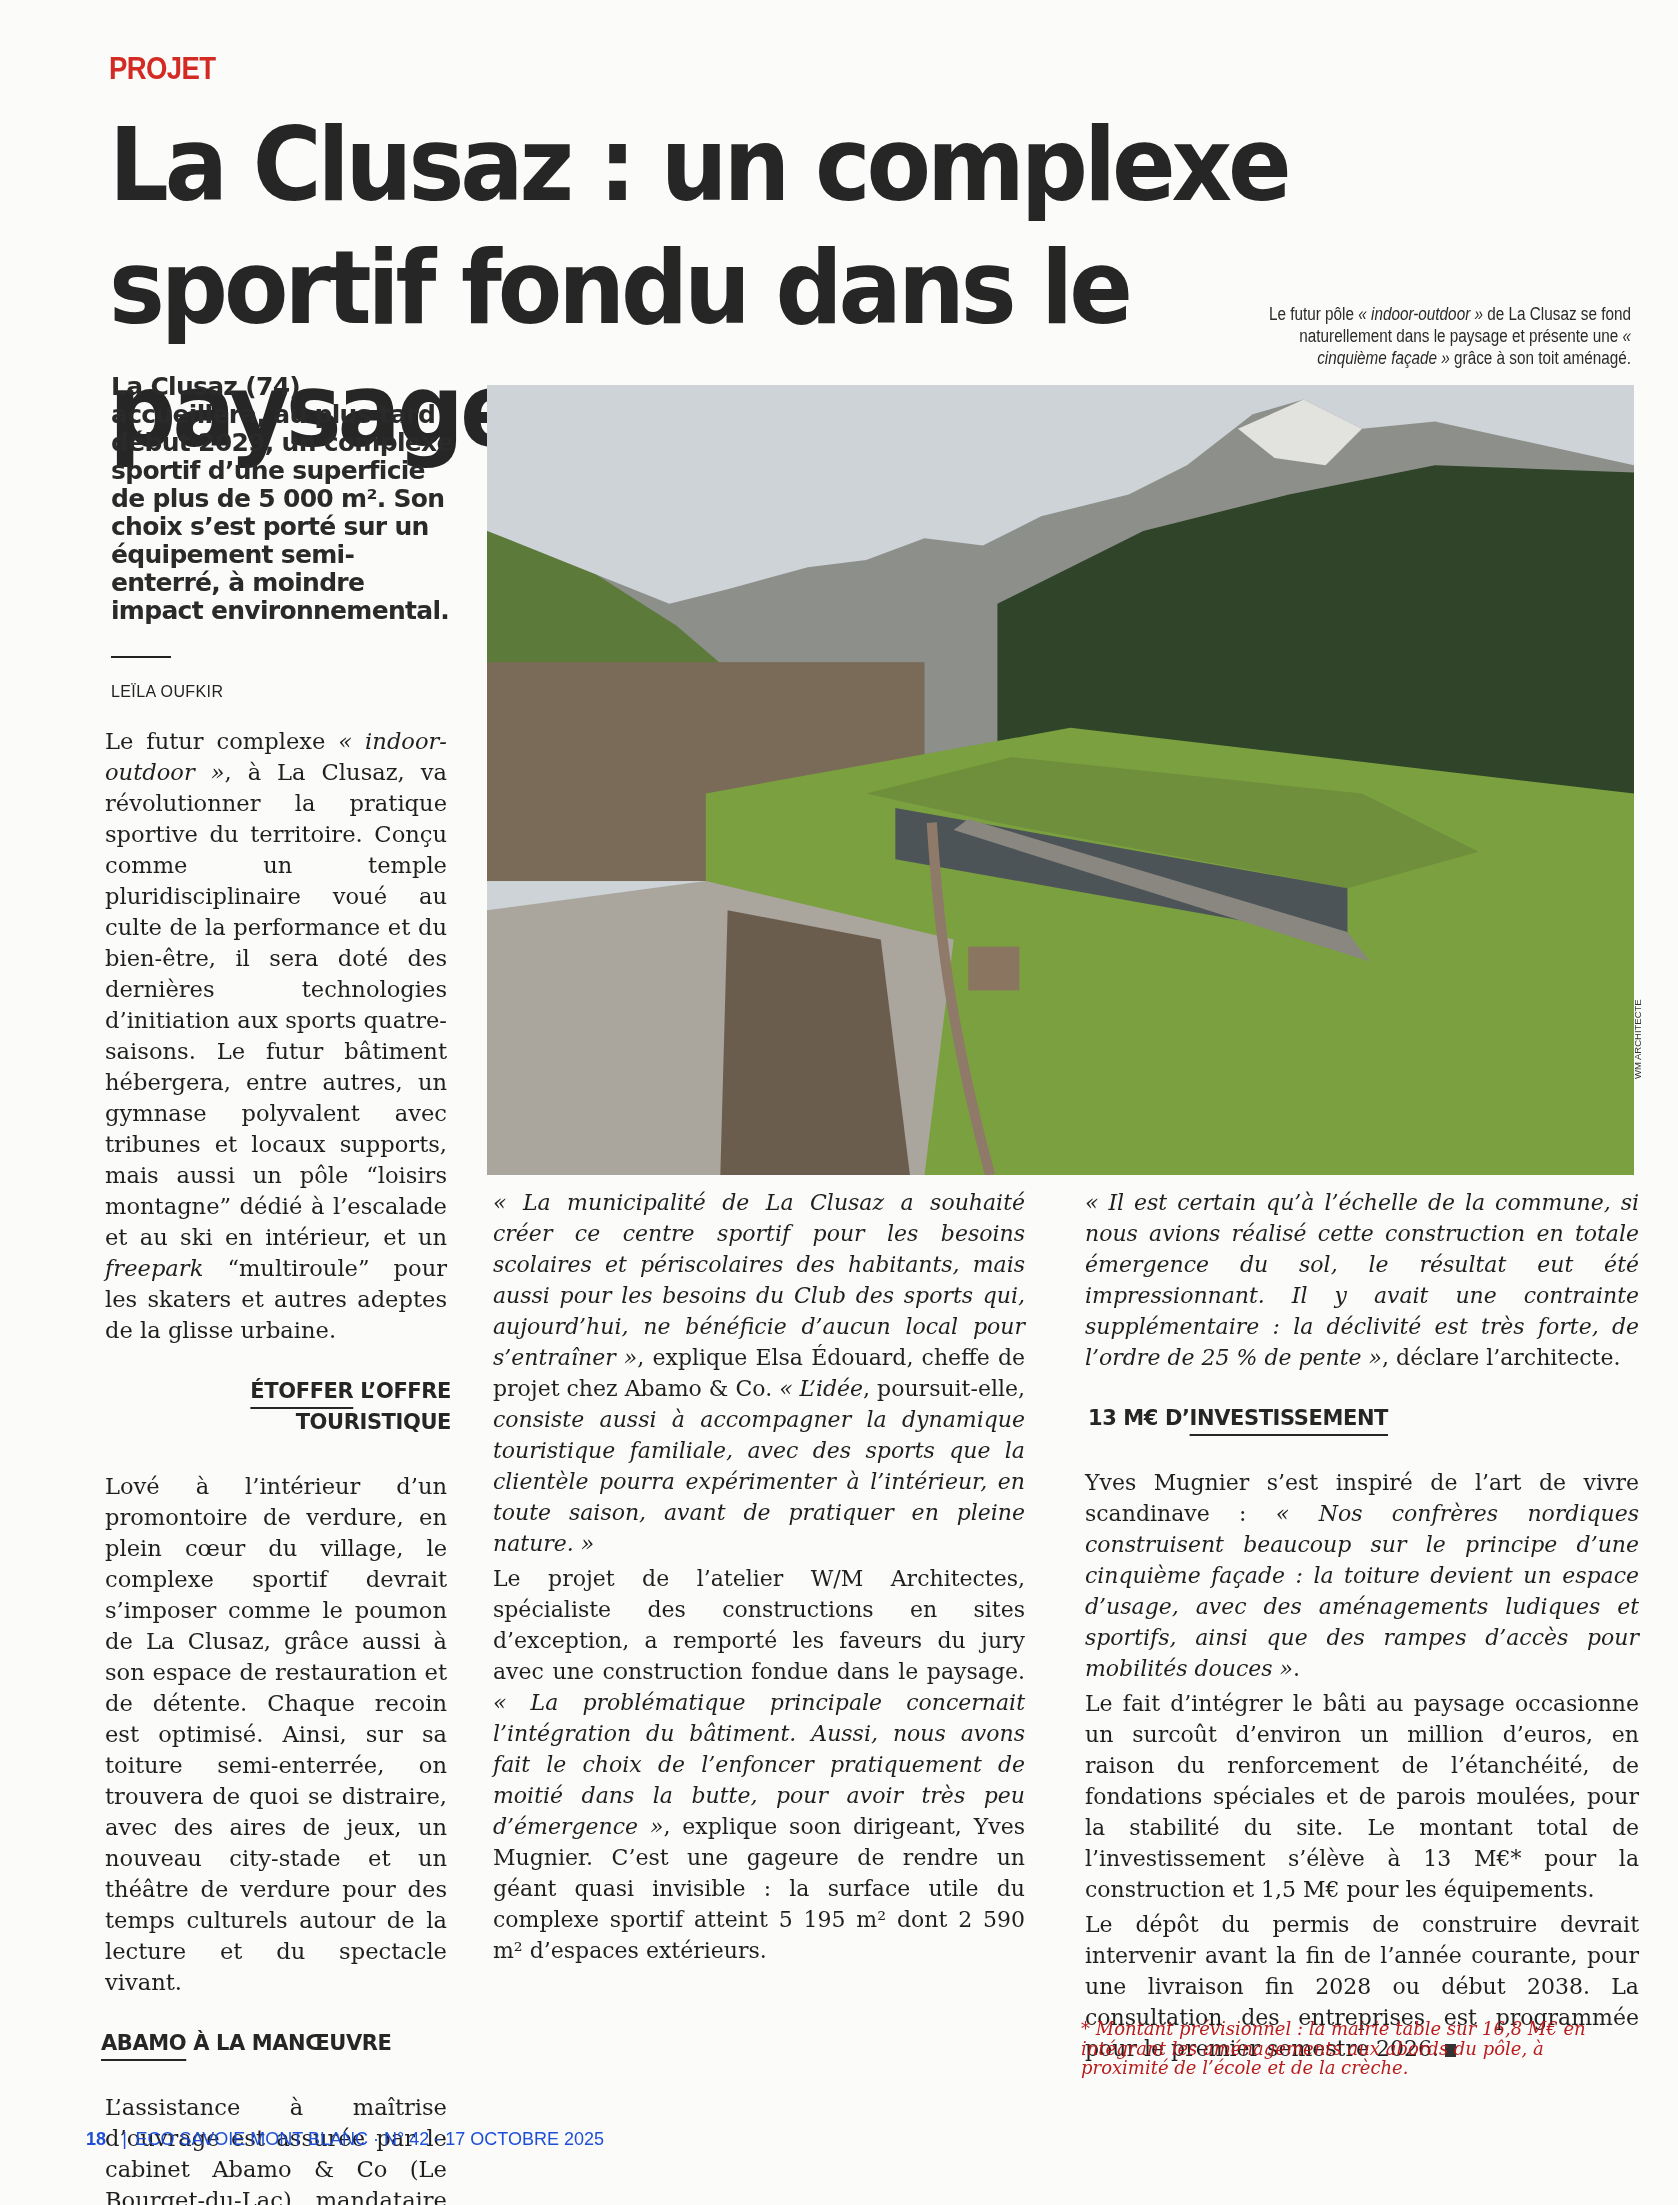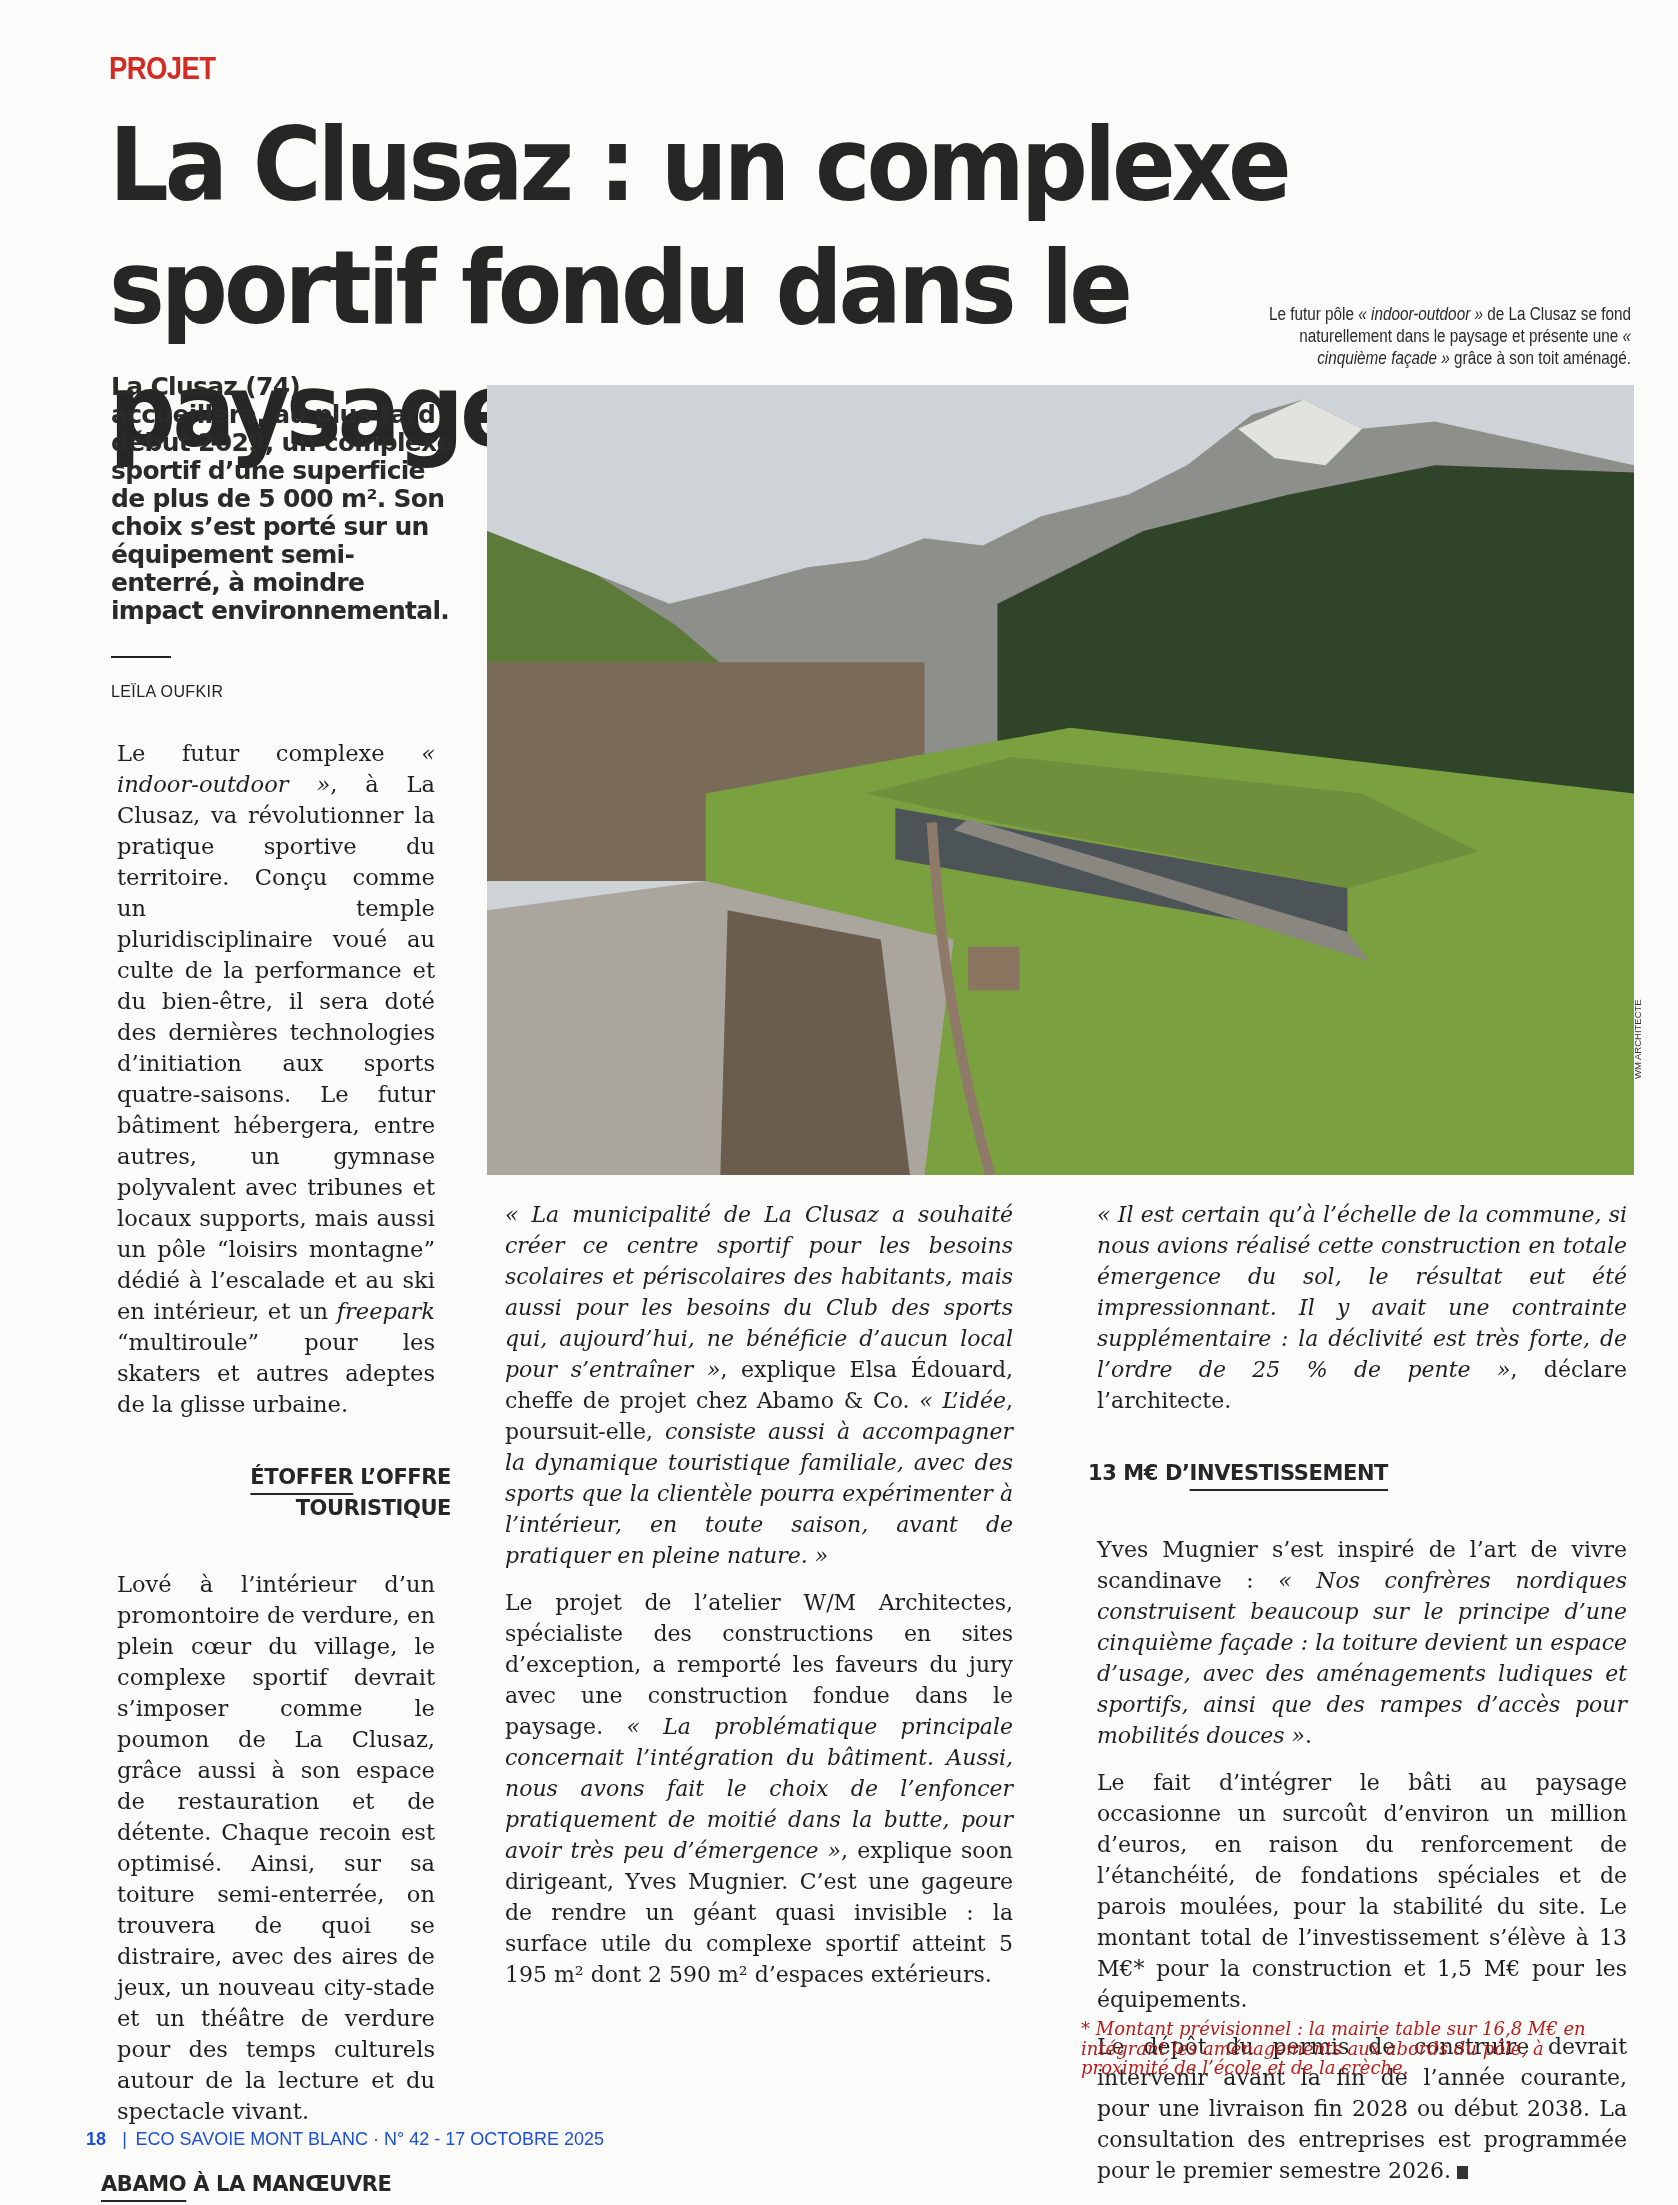--- a/index.html
+++ b/index.html
@@ -36,21 +36,21 @@
     left:111px; top:683px;
     font-family:"Liberation Sans", sans-serif; font-size:16px; color:#222; letter-spacing:0.4px;
   }
   .col {
     position:absolute; font-size:22.6px; line-height:31px; color:#1f1f1f;
     text-align:justify; hyphens:auto;
   }
   .col1 { left:101px; top:722px; width:350px; }
   .col2 { left:489px; top:1183px; width:540px; font-size:22px; }
   .col3 { left:1081px; top:1183px; width:562px; font-size:22px; }
-  .col p { margin:16px; }
+  .col p { margin:4px; }
   .sub {
     font-family:"DejaVu Sans", sans-serif; font-weight:bold; font-size:21px;
     letter-spacing:-0.4px; color:#262626; margin:26px 0 29px 0; text-align:right;
     position:relative; display:inline-block;
   }
   .sub .ul { text-decoration:underline; text-decoration-thickness:2.2px; text-underline-offset:8.8px; }
   .photo {
     left:487px; top:385px; width:1147px; height:790px; overflow:hidden;
     background:linear-gradient(180deg,#c9d1d6 0%,#d8dbd9 22%,#a9aaa6 35%,#6e7466 45%,#4c5d3b 55%,#6d8a3e 70%,#7fa043 85%,#88a84a 100%);
   }

